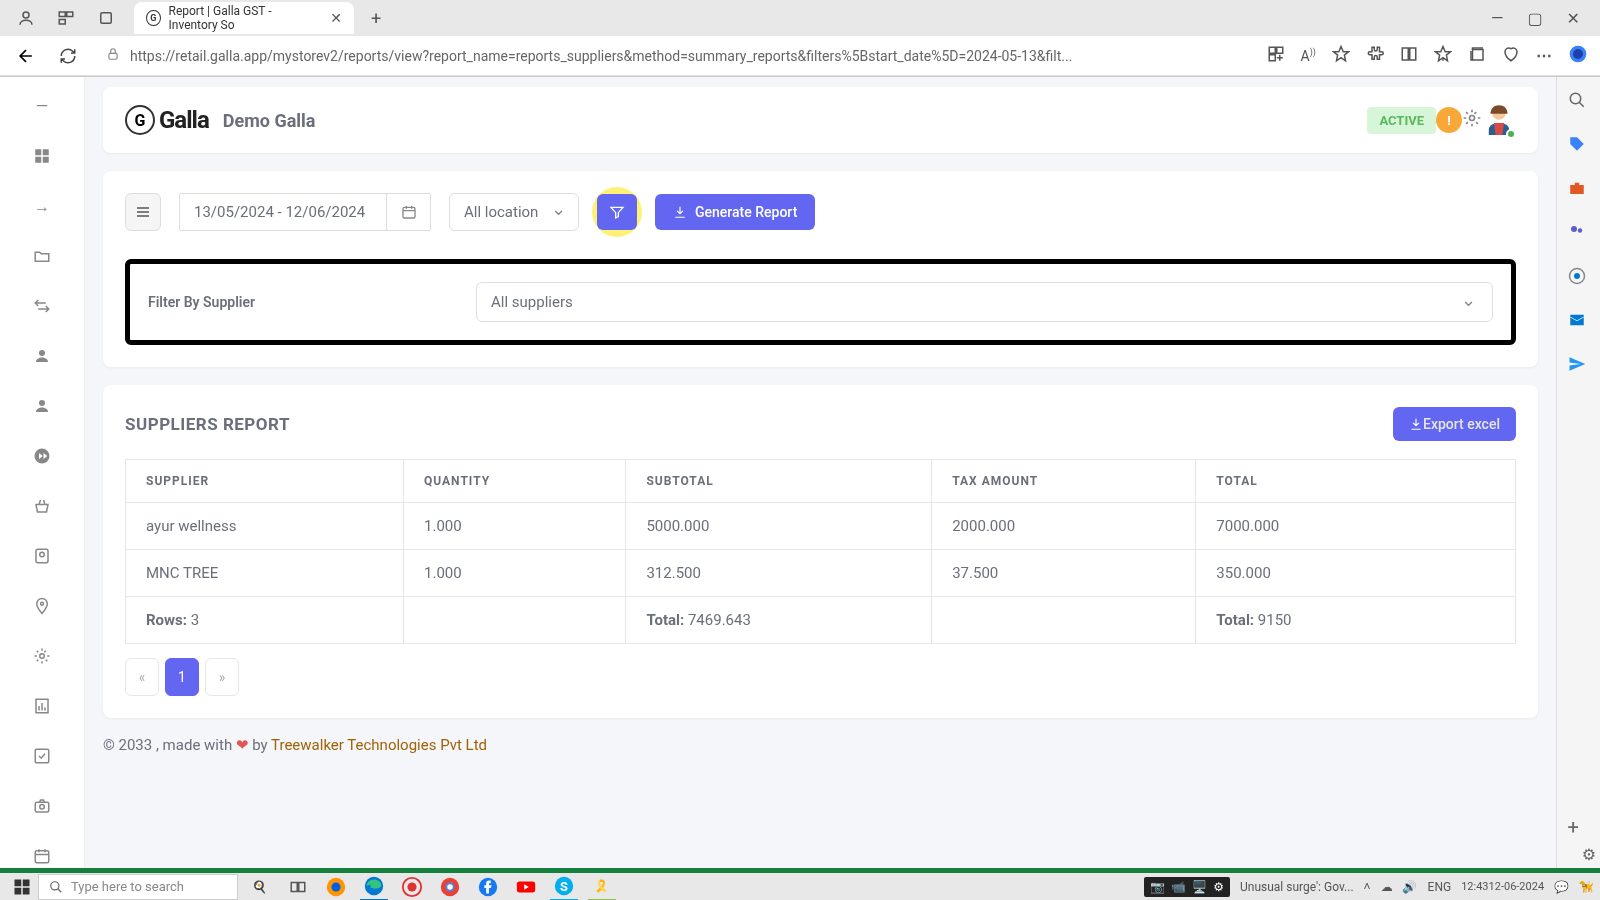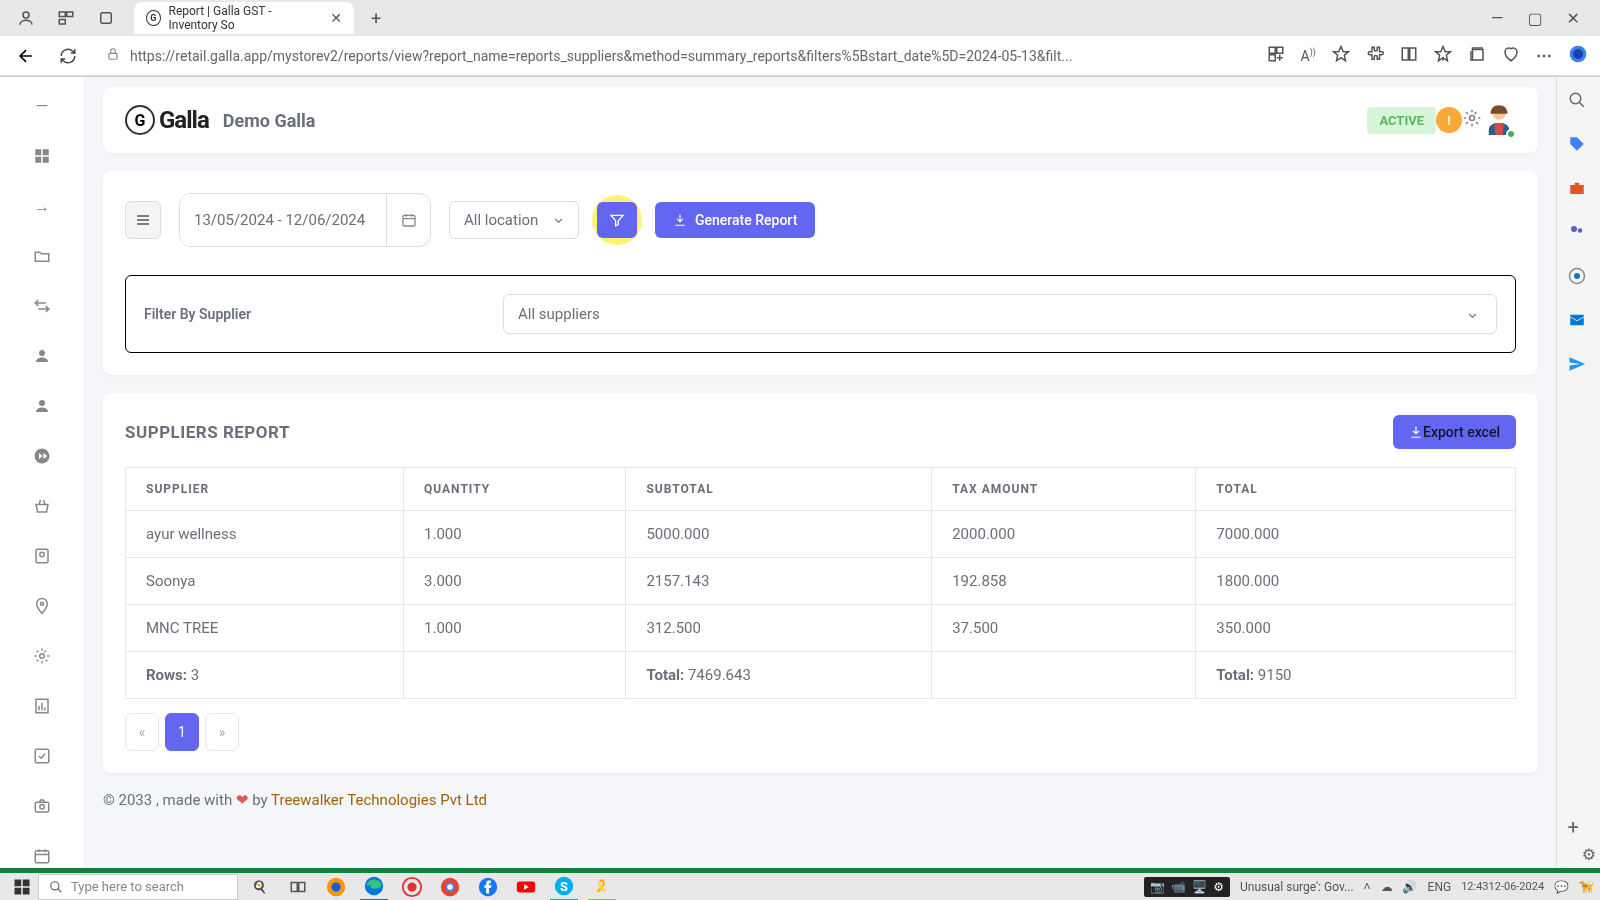--- a/index.html
+++ b/index.html
@@ -39,37 +39,37 @@
 .badge-active{background:#d7f5d9;color:#5cb85c;font-weight:700;font-size:13px;padding:6px 12px;border-radius:4px}
 .badge-warn{width:26px;height:26px;background:#f7a839;border-radius:50%;display:flex;align-items:center;justify-content:center;color:#fff;font-weight:bold;font-size:13px}
 .gear-icon{color:#888;font-size:18px}
 .avatar{position:relative}
 .avatar svg{width:34px;height:34px}
 .avatar-dot{position:absolute;bottom:0;right:0;width:10px;height:10px;background:#4caf50;border:2px solid #fff;border-radius:50%}
 
 .card{background:#fff;border-radius:8px;margin-top:18px;padding:22px;box-shadow:0 1px 3px rgba(0,0,0,0.05)}
 .filters-row{display:flex;align-items:center;gap:18px}
 .sq-btn{width:36px;height:38px;border:1px solid #ddd;border-radius:6px;background:#f5f5f5;display:flex;align-items:center;justify-content:center;color:#555}
-.date-group{display:flex;border:1px solid #ddd;border-radius:12px;height:54px;overflow:hidden}
+.date-group{display:flex;border:1px solid #ddd;border-radius:2px;height:38px;overflow:hidden}
 .date-input{border:none;padding:0 14px;font-size:15px;color:#6b6f7a;width:206px;outline:none}
 .date-cal{width:44px;display:flex;align-items:center;justify-content:center;border-left:1px solid #ddd;color:#888}
 .loc-select{border:1px solid #ddd;border-radius:6px;height:38px;padding:0 36px 0 14px;font-size:15px;color:#6b6f7a;display:flex;align-items:center;position:relative;min-width:130px}
 .loc-select::after{content:"⌄";position:absolute;right:12px;color:#888;font-size:18px;top:4px}
 .filter-btn{width:40px;height:36px;background:#6366f1;border-radius:6px;display:flex;align-items:center;justify-content:center;color:#fff;position:relative}
 .highlight{position:absolute;width:50px;height:50px;background:rgba(255,235,59,0.7);border-radius:50%;top:-7px;left:-5px;z-index:-1}
 .primary-btn{background:#6366f1;color:#fff;border:none;border-radius:6px;height:36px;padding:0 18px;font-size:14px;font-weight:500;display:flex;align-items:center;gap:8px}
 
-.filter-panel{border:1px solid #000000;border-radius:6px;margin-top:28px;padding:18px;display:flex;align-items:center;gap:79px}
+.filter-panel{border:5px solid #000000;border-radius:6px;margin-top:28px;padding:18px;display:flex;align-items:center;gap:48px}
 .filter-label{font-size:14px;color:#6b6f7a;font-weight:600;min-width:280px}
 .supplier-select{flex:1;border:1px solid #ddd;border-radius:6px;height:40px;padding:0 14px;font-size:15px;color:#6b6f7a;display:flex;align-items:center;position:relative}
 .supplier-select::after{content:"⌄";position:absolute;right:16px;color:#888;font-size:18px;top:6px}
 
 .report-head{display:flex;align-items:center;justify-content:space-between;margin-bottom:18px}
 .report-title{font-size:17px;font-weight:700;color:#6b6f7a;letter-spacing:.5px}
-.export-btn{background:#6366f1;color:#0f172a;border:none;border-radius:6px;height:34px;padding:0 16px;font-size:14px;font-weight:500;display:flex;align-items:center;gap:0}
+.export-btn{background:#6366f1;color:#e5e5e5;border:none;border-radius:6px;height:34px;padding:0 16px;font-size:14px;font-weight:500;display:flex;align-items:center;gap:0}
 
 table{width:100%;border-collapse:collapse;border:1px solid #e5e7eb}
 th{text-align:left;padding:14px 20px;font-size:12px;font-weight:700;color:#6b6f7a;letter-spacing:1px;border:1px solid #e5e7eb;background:#fff}
 td{padding:14px 20px;font-size:15px;color:#6b6f7a;border:1px solid #e5e7eb}
 .total-row td{font-weight:400}
 
 .pagination{display:flex;gap:6px;margin-top:14px}
 .pg-btn{width:34px;height:38px;border:1px solid #e5e7eb;border-radius:6px;display:flex;align-items:center;justify-content:center;color:#aaa;font-size:14px;background:#fff}
 .pg-btn.active{background:#6366f1;color:#fff;border-color:#6366f1}
 
@@ -362,27 +362,20 @@
           </thead>
         <tbody id="tbody">
             <tr>
               <td>ayur wellness</td>
               <td>1.000</td>
               <td>5000.000</td>
               <td>2000.000</td>
               <td>7000.000</td>
             </tr>
             <tr>
-              <td>Soonya</td>
-              <td>3.000</td>
-              <td>2157.143</td>
-              <td>192.858</td>
-              <td>1800.000</td>
-            </tr>
-            <tr>
               <td>MNC TREE</td>
               <td>1.000</td>
               <td>312.500</td>
               <td>37.500</td>
               <td>350.000</td>
             </tr>
           </tbody>
         <tfoot>
             <tr class="total-row">
           <td><b>Rows:</b> <span>3</span></td>

